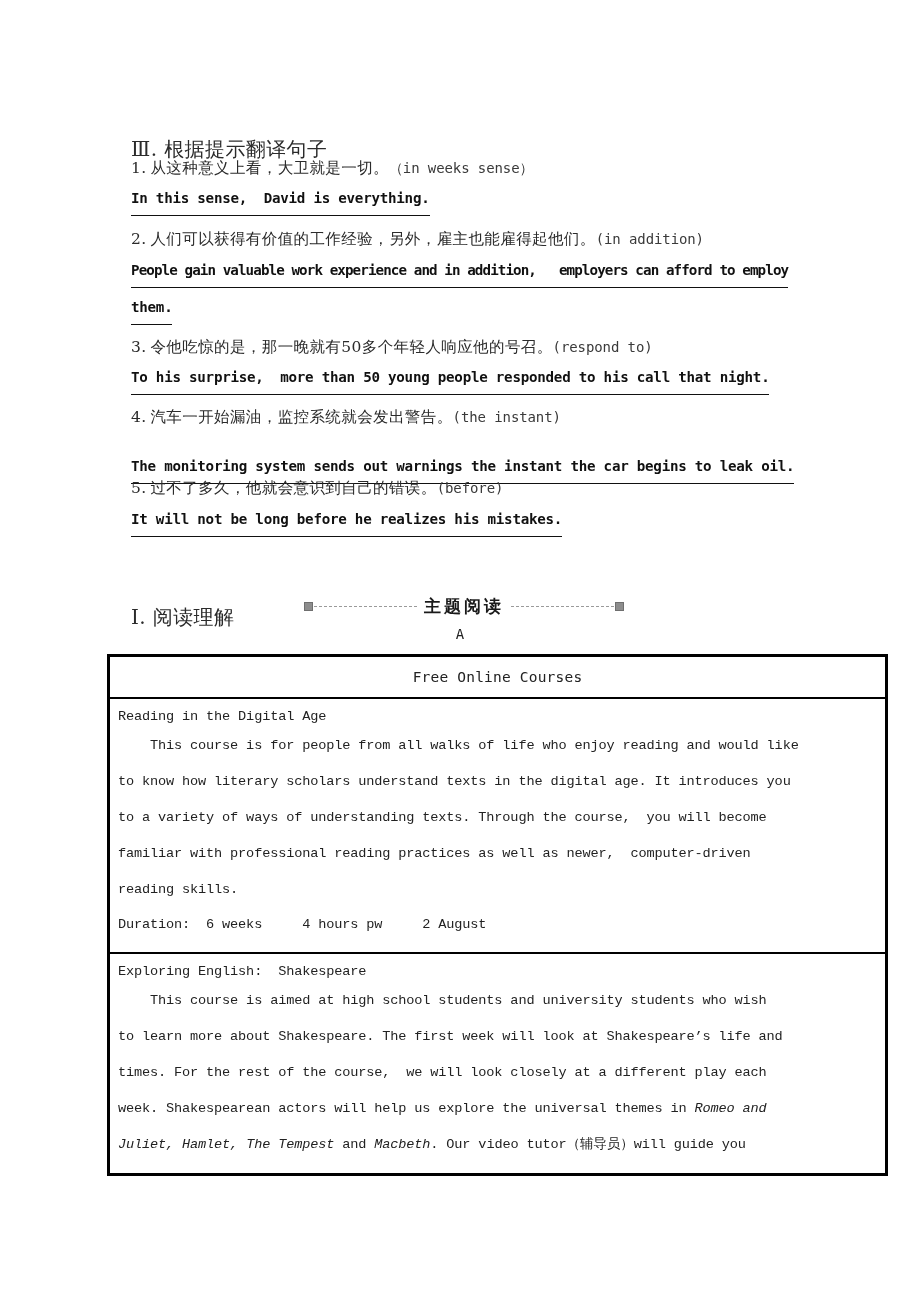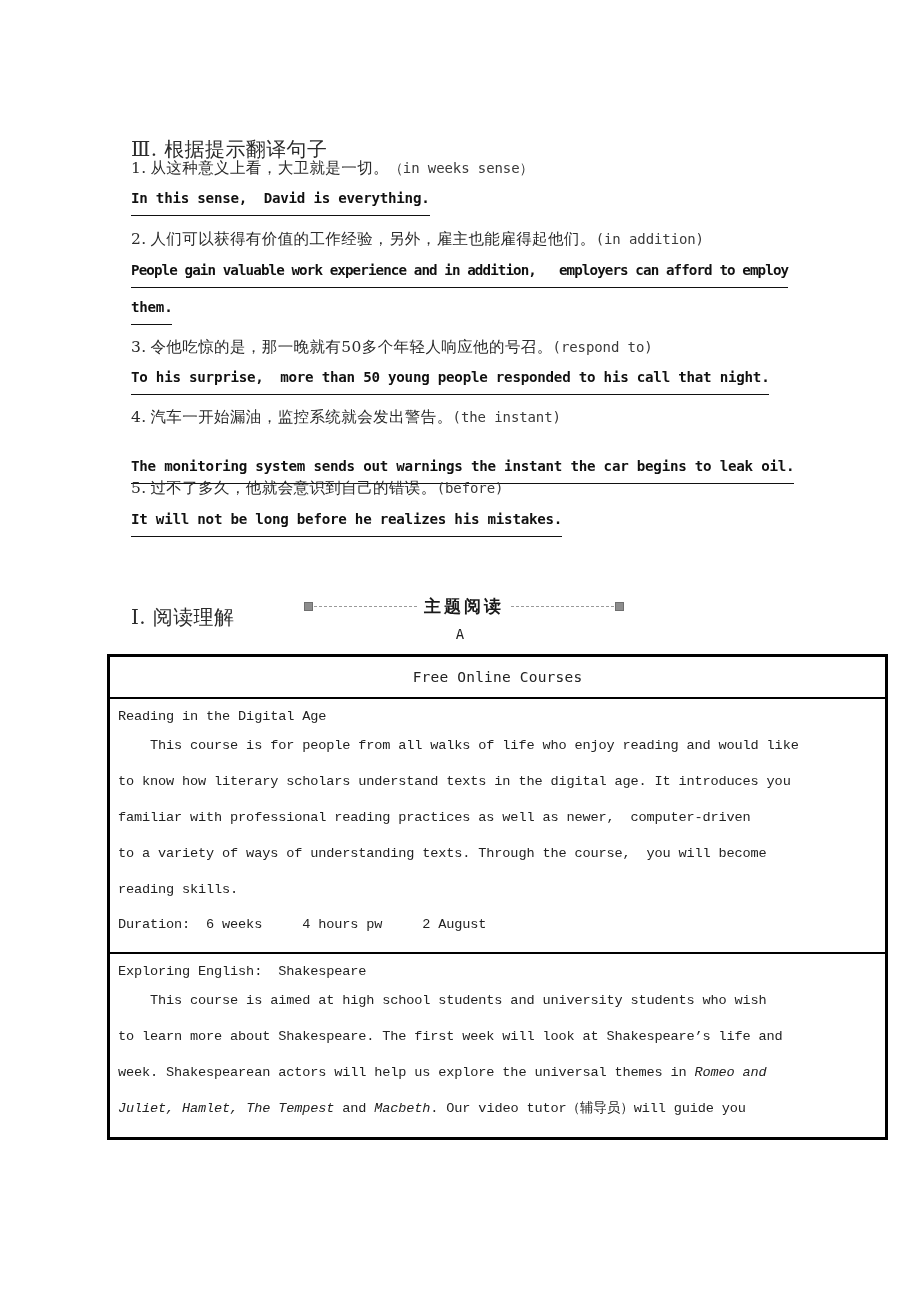--- a/index.html
+++ b/index.html
@@ -217,30 +217,31 @@
   <div class="passage-label">A</div>
 
   <div class="course-box">
 
     <div class="box-title">Free Online Courses</div>
 
     <div class="course-block">
       <div class="course-name">Reading in the Digital Age</div>
       <div class="course-line">    This course is for people from all walks of life who enjoy reading and would like</div>
       <div class="course-line">to know how literary scholars understand texts in the digital age. It introduces you</div>
+      <div class="course-line">to a variety of ways of understanding texts. Through the course,  you will become</div>
       <div class="course-line">familiar with professional reading practices as well as newer,  computer-driven</div>
-      <div class="course-line">to a variety of ways of understanding texts. Through the course,  you will become</div>
       <div class="course-line">reading skills.</div>
       <div class="course-meta">Duration:  6 weeks     4 hours pw     2 August</div>
     </div>
 
     <div class="course-block">
       <div class="course-name">Exploring English:  Shakespeare</div>
       <div class="course-line">    This course is aimed at high school students and university students who wish</div>
       <div class="course-line">to learn more about Shakespeare. The first week will look at Shakespeare’s life and</div>
+      <div class="course-line">times. For the rest of the course,  we will look closely at a different play each</div>
       <div class="course-line clip-line">
         <span>week. Shakespearean actors will help us explore the universal themes in </span><span class="it">Romeo and</span>
       </div>
       <div class="course-line clip-line">
         <span class="it">Juliet,  </span><span class="it">Hamlet,  </span><span class="it">The Tempest</span><span> and </span><span class="it">Macbeth</span><span>. Our video tutor（辅导员）will guide you</span>
       </div>
     </div>
 
   </div>
 

